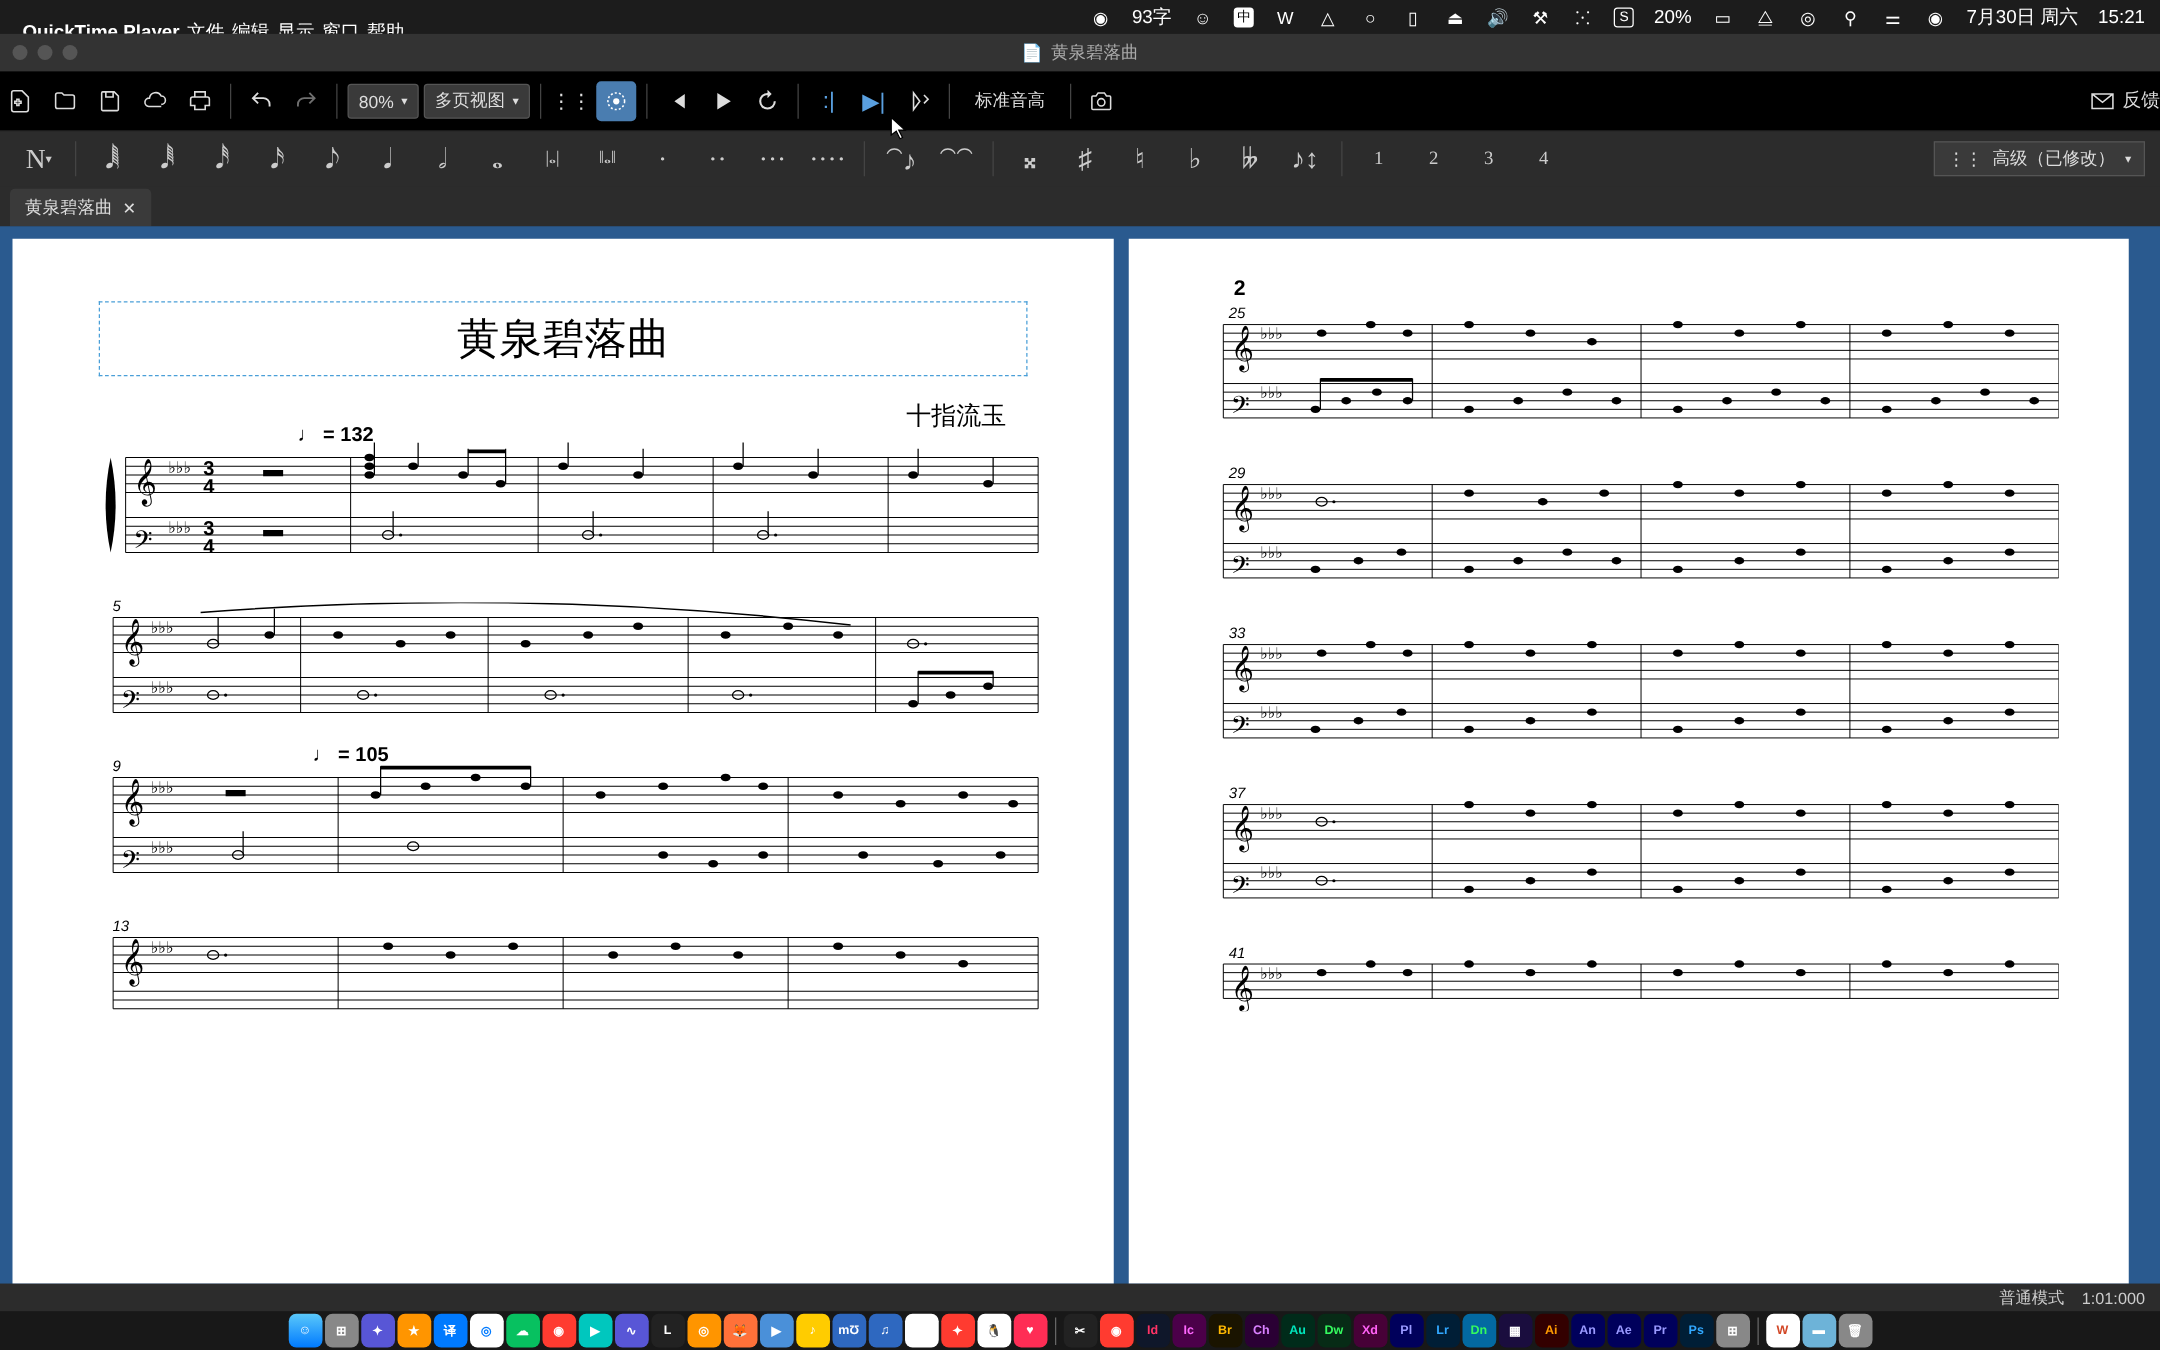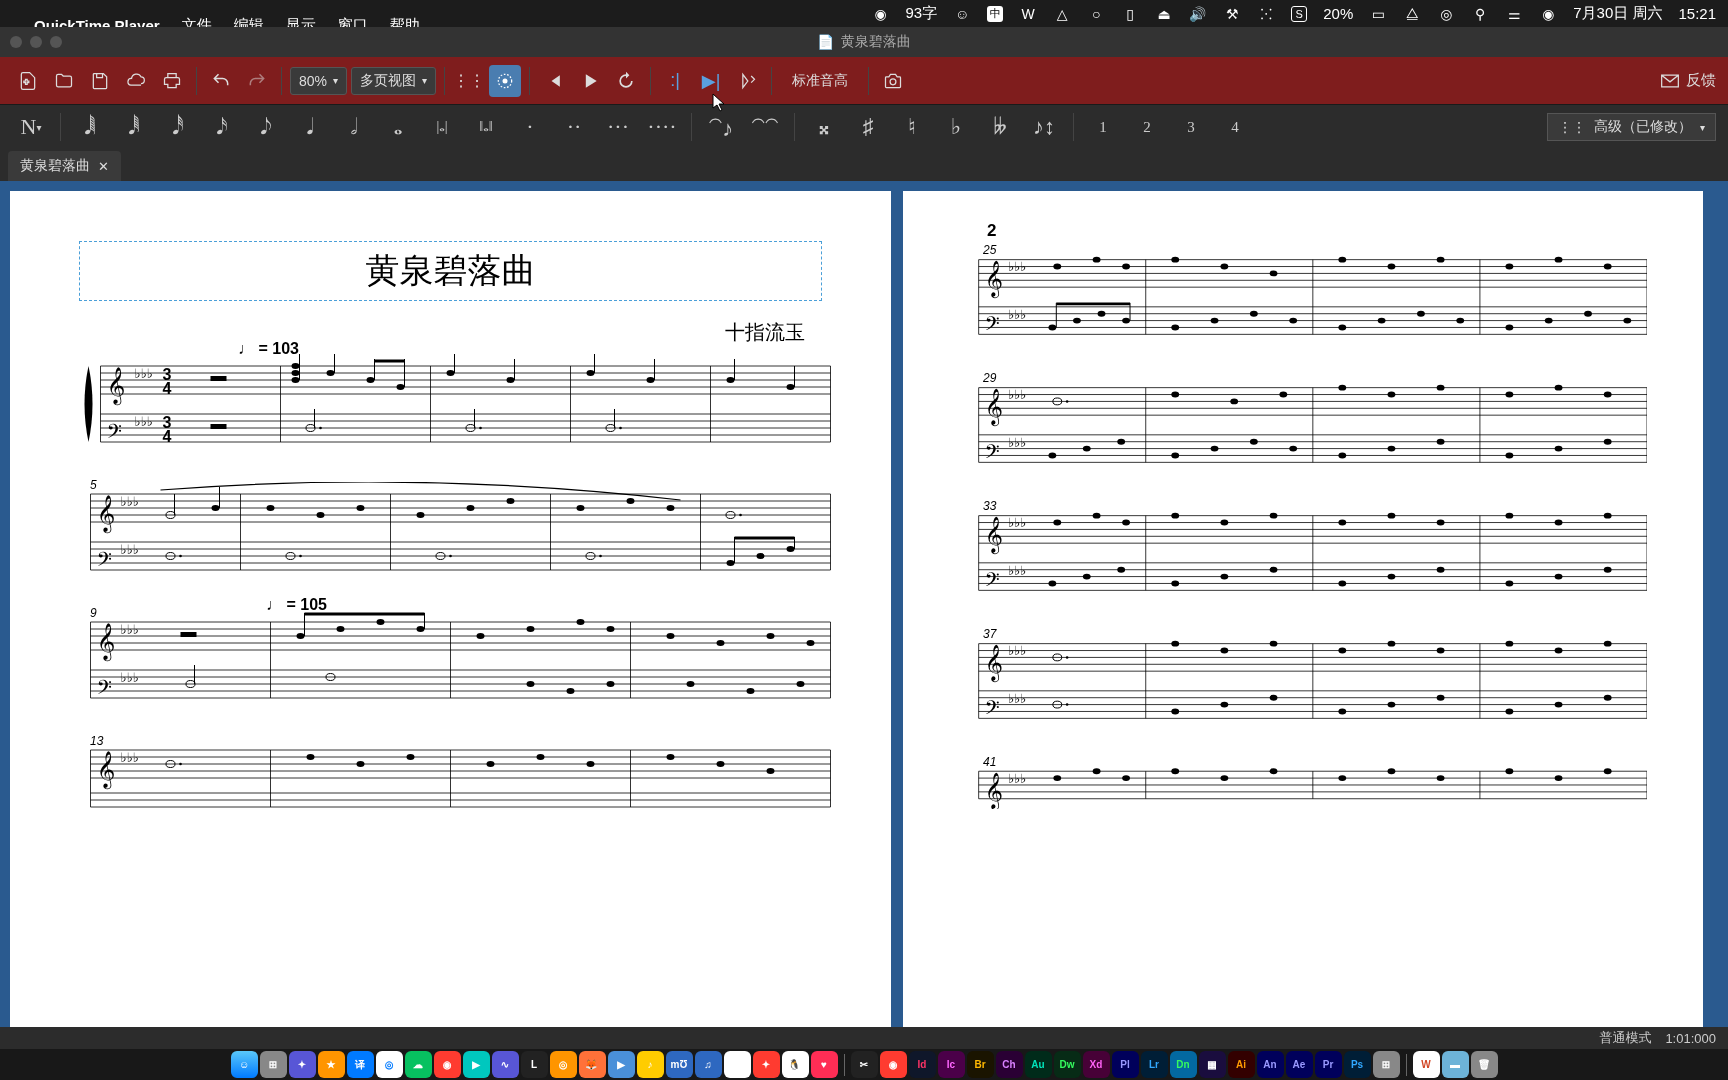--- a/index.html
+++ b/index.html
@@ -1,30 +1,30 @@
 <!DOCTYPE html>
 <html><head>
 <meta charset="utf-8">
 <style>
 * { margin: 0; padding: 0; box-sizing: border-box; font-family: -apple-system, "Helvetica Neue", Arial, sans-serif; }
 body { width: 1728px; height: 1080px; background: #000; overflow: hidden; position: relative; }
 
 .menubar { height: 27px; background: rgba(30,30,30,0.95); display: flex; align-items: center; color: #fff; font-size: 15px; padding: 0 12px; justify-content: space-between; }
-.menubar-left { display: flex; align-items: center; gap: 22px; margin-top: 24px; }
+.menubar-left { display: flex; align-items: center; gap: 6px; margin-top: 24px; }
 .menubar-right { display: flex; align-items: center; gap: 16px; }
 .apple-logo { font-size: 17px; }
 .menu-item { cursor: default; }
 .mb-icon { width: 18px; height: 18px; display: inline-flex; align-items: center; justify-content: center; font-size: 14px; }
 
 .app-window { position: absolute; top: 27px; left: 0; right: 0; bottom: 31px; background: #2a2a2a; }
 .titlebar { height: 30px; background: #333; display: flex; align-items: center; justify-content: center; color: #aaa; font-size: 14px; position: relative; }
 .traffic { position: absolute; left: 10px; display: flex; gap: 8px; }
 .traffic span { width: 12px; height: 12px; border-radius: 50%; background: #555; display: inline-block; }
 
-.toolbar { height: 48px; background: #7f1d1d; display: flex; align-items: center; padding: 0 12px; gap: 4px; border-bottom: 1px solid #1a1a1a; }
+.toolbar { height: 48px; background: #000000; display: flex; align-items: center; padding: 0 0; gap: 4px; border-bottom: 1px solid #1a1a1a; }
 .tb-btn { width: 32px; height: 32px; display: flex; align-items: center; justify-content: center; color: #ddd; border-radius: 4px; cursor: pointer; }
 .tb-btn.active { background: #4a7db0; color: #fff; }
 .tb-btn svg { width: 20px; height: 20px; fill: currentColor; }
 .tb-btn.wide { width: auto; padding: 0 12px; font-size: 14px; }
 .tb-sep { width: 1px; height: 28px; background: #444; margin: 0 4px; }
 .tb-select { background: #3a3a3a; color: #ddd; border: 1px solid #555; height: 28px; padding: 0 8px; font-size: 14px; display: flex; align-items: center; gap: 6px; border-radius: 3px; }
 .tb-select .caret { font-size: 10px; }
 .feedback-btn { margin-left: auto; display: flex; align-items: center; gap: 6px; color: #ddd; font-size: 15px; }
 
 .note-toolbar { height: 44px; background: #2c2c2c; display: flex; align-items: center; padding: 0 12px; gap: 6px; }
@@ -39,21 +39,21 @@
 .page { background: #fff; flex: none; width: 881px; height: 100%; padding: 50px 56px; position: relative; color: #000; }
 .page2 { width: 800px; padding-top: 30px; }
 .page-title-box { border: 1px dashed #4a9fd8; text-align: center; padding: 6px 0; margin: 0 auto 18px; width: 743px; }
 .page-title { font-size: 34px; font-family: "Songti SC", serif; font-weight: 400; }
 .composer { text-align: right; font-size: 20px; margin: 4px 30px 8px 0; }
 .page-num { font-size: 17px; font-weight: bold; margin-bottom: 6px; margin-left: 28px; }
 
 .system { margin-bottom: 28px; position: relative; }
 .bar-num { font-size: 12px; font-style: italic; position: absolute; top: -4px; left: 24px; }
 .tempo { font-size: 16px; font-weight: bold; position: absolute; top: -14px; left: 172px; }
-.tempo2 { left: 200px; }
+.tempo2 { left: 184px; }
 .staff-pair { height: 100px; position: relative; }
 .staff-pair svg { width: 100%; height: 100%; }
 
 .status-bar { position: absolute; bottom: 0; left: 0; right: 0; height: 22px; background: #2c2c2c; color: #ccc; font-size: 13px; display: flex; align-items: center; justify-content: flex-end; padding: 0 12px; gap: 14px; }
 
 .dock { position: absolute; bottom: 0; left: 0; right: 0; height: 31px; background: rgba(40,40,40,0.6); display: flex; align-items: center; justify-content: center; gap: 2px; padding: 2px 10px; }
 .dock-item { width: 27px; height: 27px; border-radius: 6px; display: flex; align-items: center; justify-content: center; font-size: 10px; font-weight: bold; color: #fff; }
 .dock-sep { width: 1px; height: 22px; background: #666; margin: 0 4px; }
 
 .cursor { position: absolute; top: 93px; left: 712px; width: 16px; height: 20px; z-index: 100; }
@@ -252,21 +252,21 @@
   </div>
 
   <div class="score-area">
 
     <div class="page">
       <div class="page-title-box">
         <div class="page-title">黄泉碧落曲</div>
       </div>
       <div class="composer">十指流玉</div>
       <div class="system">
-        <div class="tempo">♩ = 103</div>
+        <div class="tempo">♩ = 132</div>
         <div class="staff-pair"><svg viewBox="0 0 760 100">
               <g stroke="#000" stroke-width="0.8">
                 <line x1="30" y1="12" x2="760" y2="12"></line>
                 <line x1="30" y1="19" x2="760" y2="19"></line>
                 <line x1="30" y1="26" x2="760" y2="26"></line>
                 <line x1="30" y1="33" x2="760" y2="33"></line>
                 <line x1="30" y1="40" x2="760" y2="40"></line>
                 <line x1="30" y1="60" x2="760" y2="60"></line>
                 <line x1="30" y1="67" x2="760" y2="67"></line>
                 <line x1="30" y1="74" x2="760" y2="74"></line>

